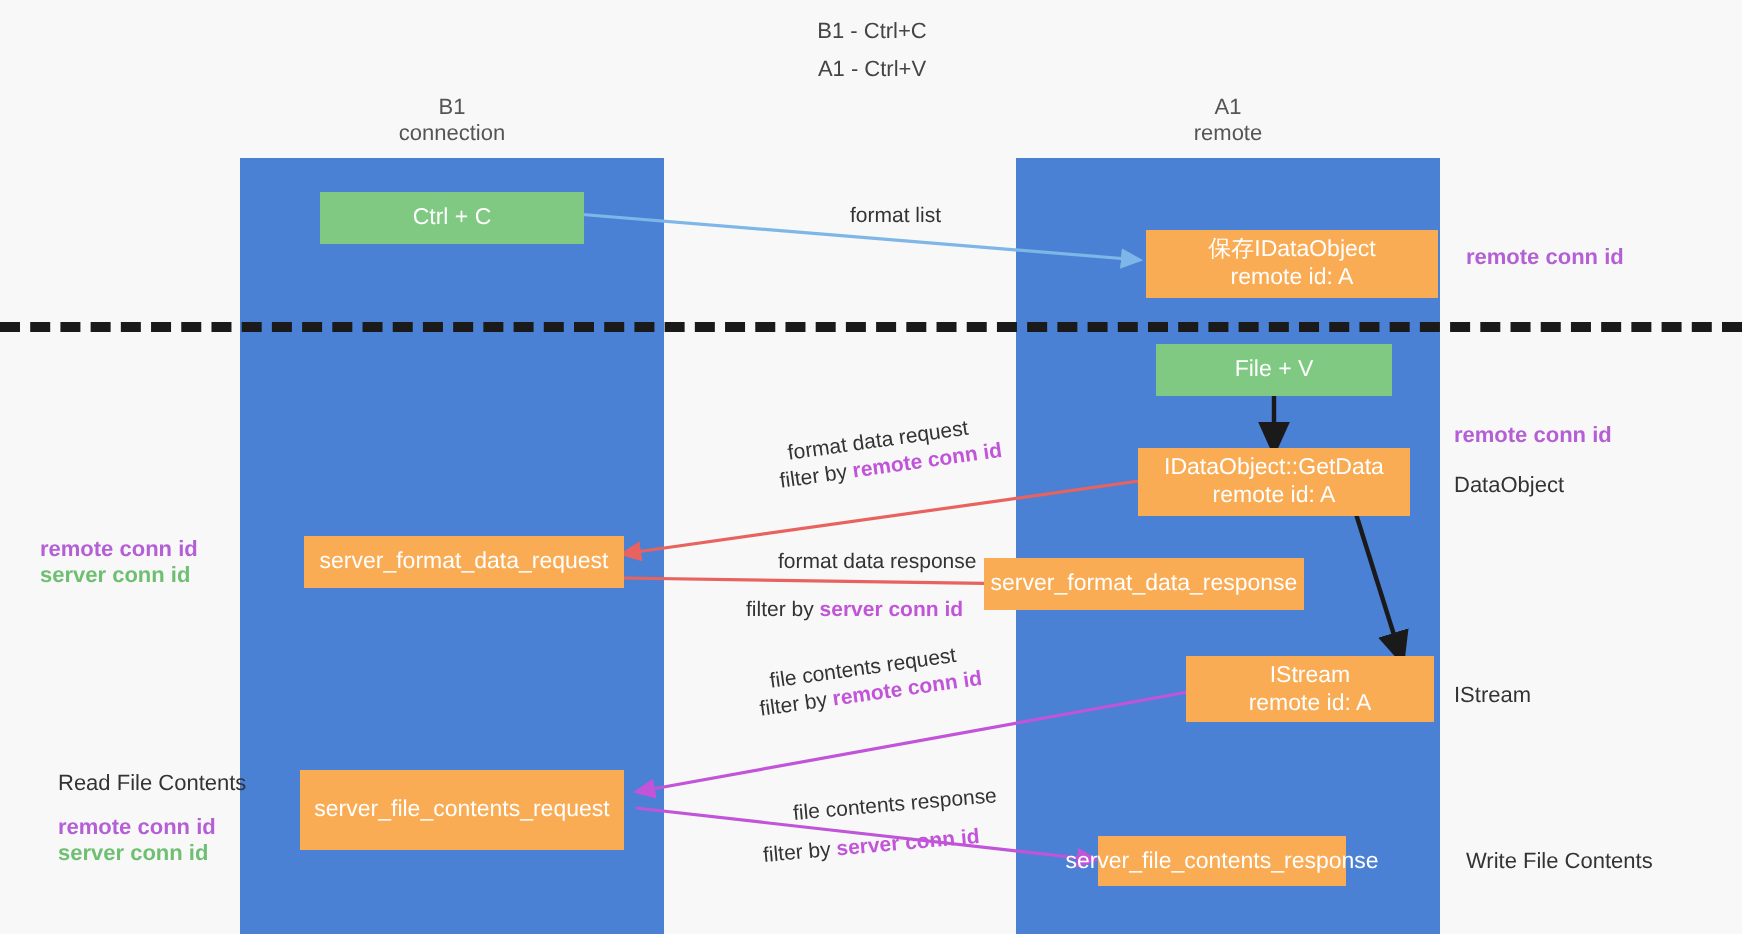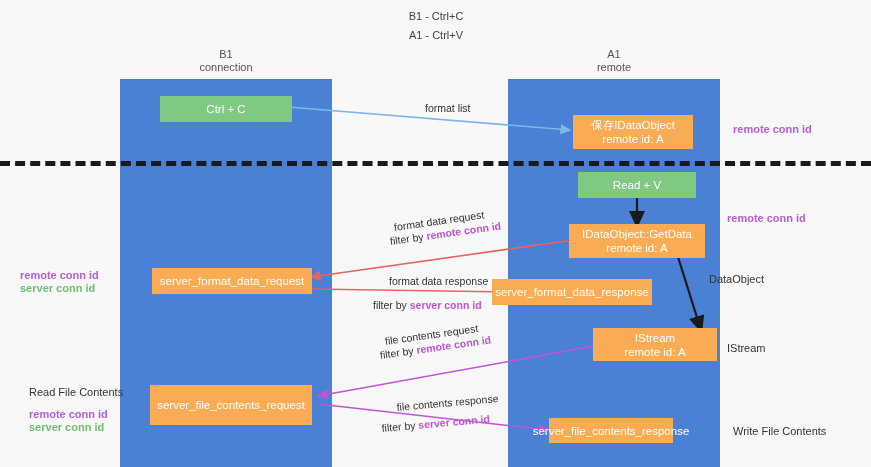--- a/index.html
+++ b/index.html
@@ -124,24 +124,24 @@
 
     <line x1="678" y1="257" x2="700" y2="327" stroke="#1a1a1a" stroke-width="2.2" marker-end="url(#ar-blk)"></line>
 
     <line x1="594" y1="346" x2="318" y2="396" stroke="#c154d8" stroke-width="1.6" marker-end="url(#ar-mag)"></line>
 
     <line x1="318" y1="404" x2="548" y2="430" stroke="#c154d8" stroke-width="1.6" marker-end="url(#ar-mag)"></line>
   </svg>
 
   <div class="node green" style="left:160px; top:96px; width:132px; height:26px;">Ctrl + C</div>
 
-  <div class="node orange" style="left:573px; top:115px; width:120px; height:34px;">保存IDataObject
+  <div class="node orange" style="left:573px; top:115px; width:146px; height:34px;">保存IDataObject
 remote id: A</div>
 
-  <div class="node green" style="left:578px; top:172px; width:118px; height:26px;">Read + V</div>
+  <div class="node green" style="left:578px; top:172px; width:118px; height:26px;">File + V</div>
 
   <div class="node orange" style="left:569px; top:224px; width:136px; height:34px;">IDataObject::GetData
 remote id: A</div>
 
   <div class="node orange" style="left:152px; top:268px; width:160px; height:26px;">server_format_data_request</div>
 
   <div class="node orange" style="left:492px; top:279px; width:160px; height:26px;">server_format_data_response</div>
 
   <div class="node orange" style="left:593px; top:328px; width:124px; height:33px;">IStream
 remote id: A</div>
@@ -161,21 +161,21 @@
   <div class="edge-label" style="left:373px; top:298px;"><span>filter by </span><span class="hl">server conn id</span></div>
 
   <div class="edge-label" style="left:384px; top:334px; transform: rotate(-8deg);">file contents request</div>
   <div class="edge-label" style="left:379px; top:348px; transform: rotate(-8deg);"><span>filter by </span><span class="hl">remote conn id</span></div>
 
   <div class="edge-label" style="left:396px; top:400px; transform: rotate(-5deg);">file contents response</div>
   <div class="edge-label" style="left:381px; top:421px; transform: rotate(-5deg);"><span>filter by </span><span class="hl">server conn id</span></div>
 
   <div class="side-label purple" style="left:733px; top:122px;">remote conn id</div>
   <div class="side-label purple" style="left:727px; top:211px;">remote conn id</div>
-  <div class="side-label plain" style="left:709px; top:236px;margin-top:36px;">DataObject</div>
+  <div class="side-label plain" style="left:727px; top:236px;">DataObject</div>
   <div class="side-label plain" style="left:727px; top:341px;">IStream</div>
   <div class="side-label plain" style="left:733px; top:424px;">Write File Contents</div>
 
   <div class="side-label purple" style="left:20px; top:268px;">remote conn id</div>
   <div class="side-label green" style="left:20px; top:281px;">server conn id</div>
 
   <div class="side-label plain" style="left:29px; top:385px;">Read File Contents</div>
   <div class="side-label purple" style="left:29px; top:407px;">remote conn id</div>
   <div class="side-label green" style="left:29px; top:420px;">server conn id</div>
 

